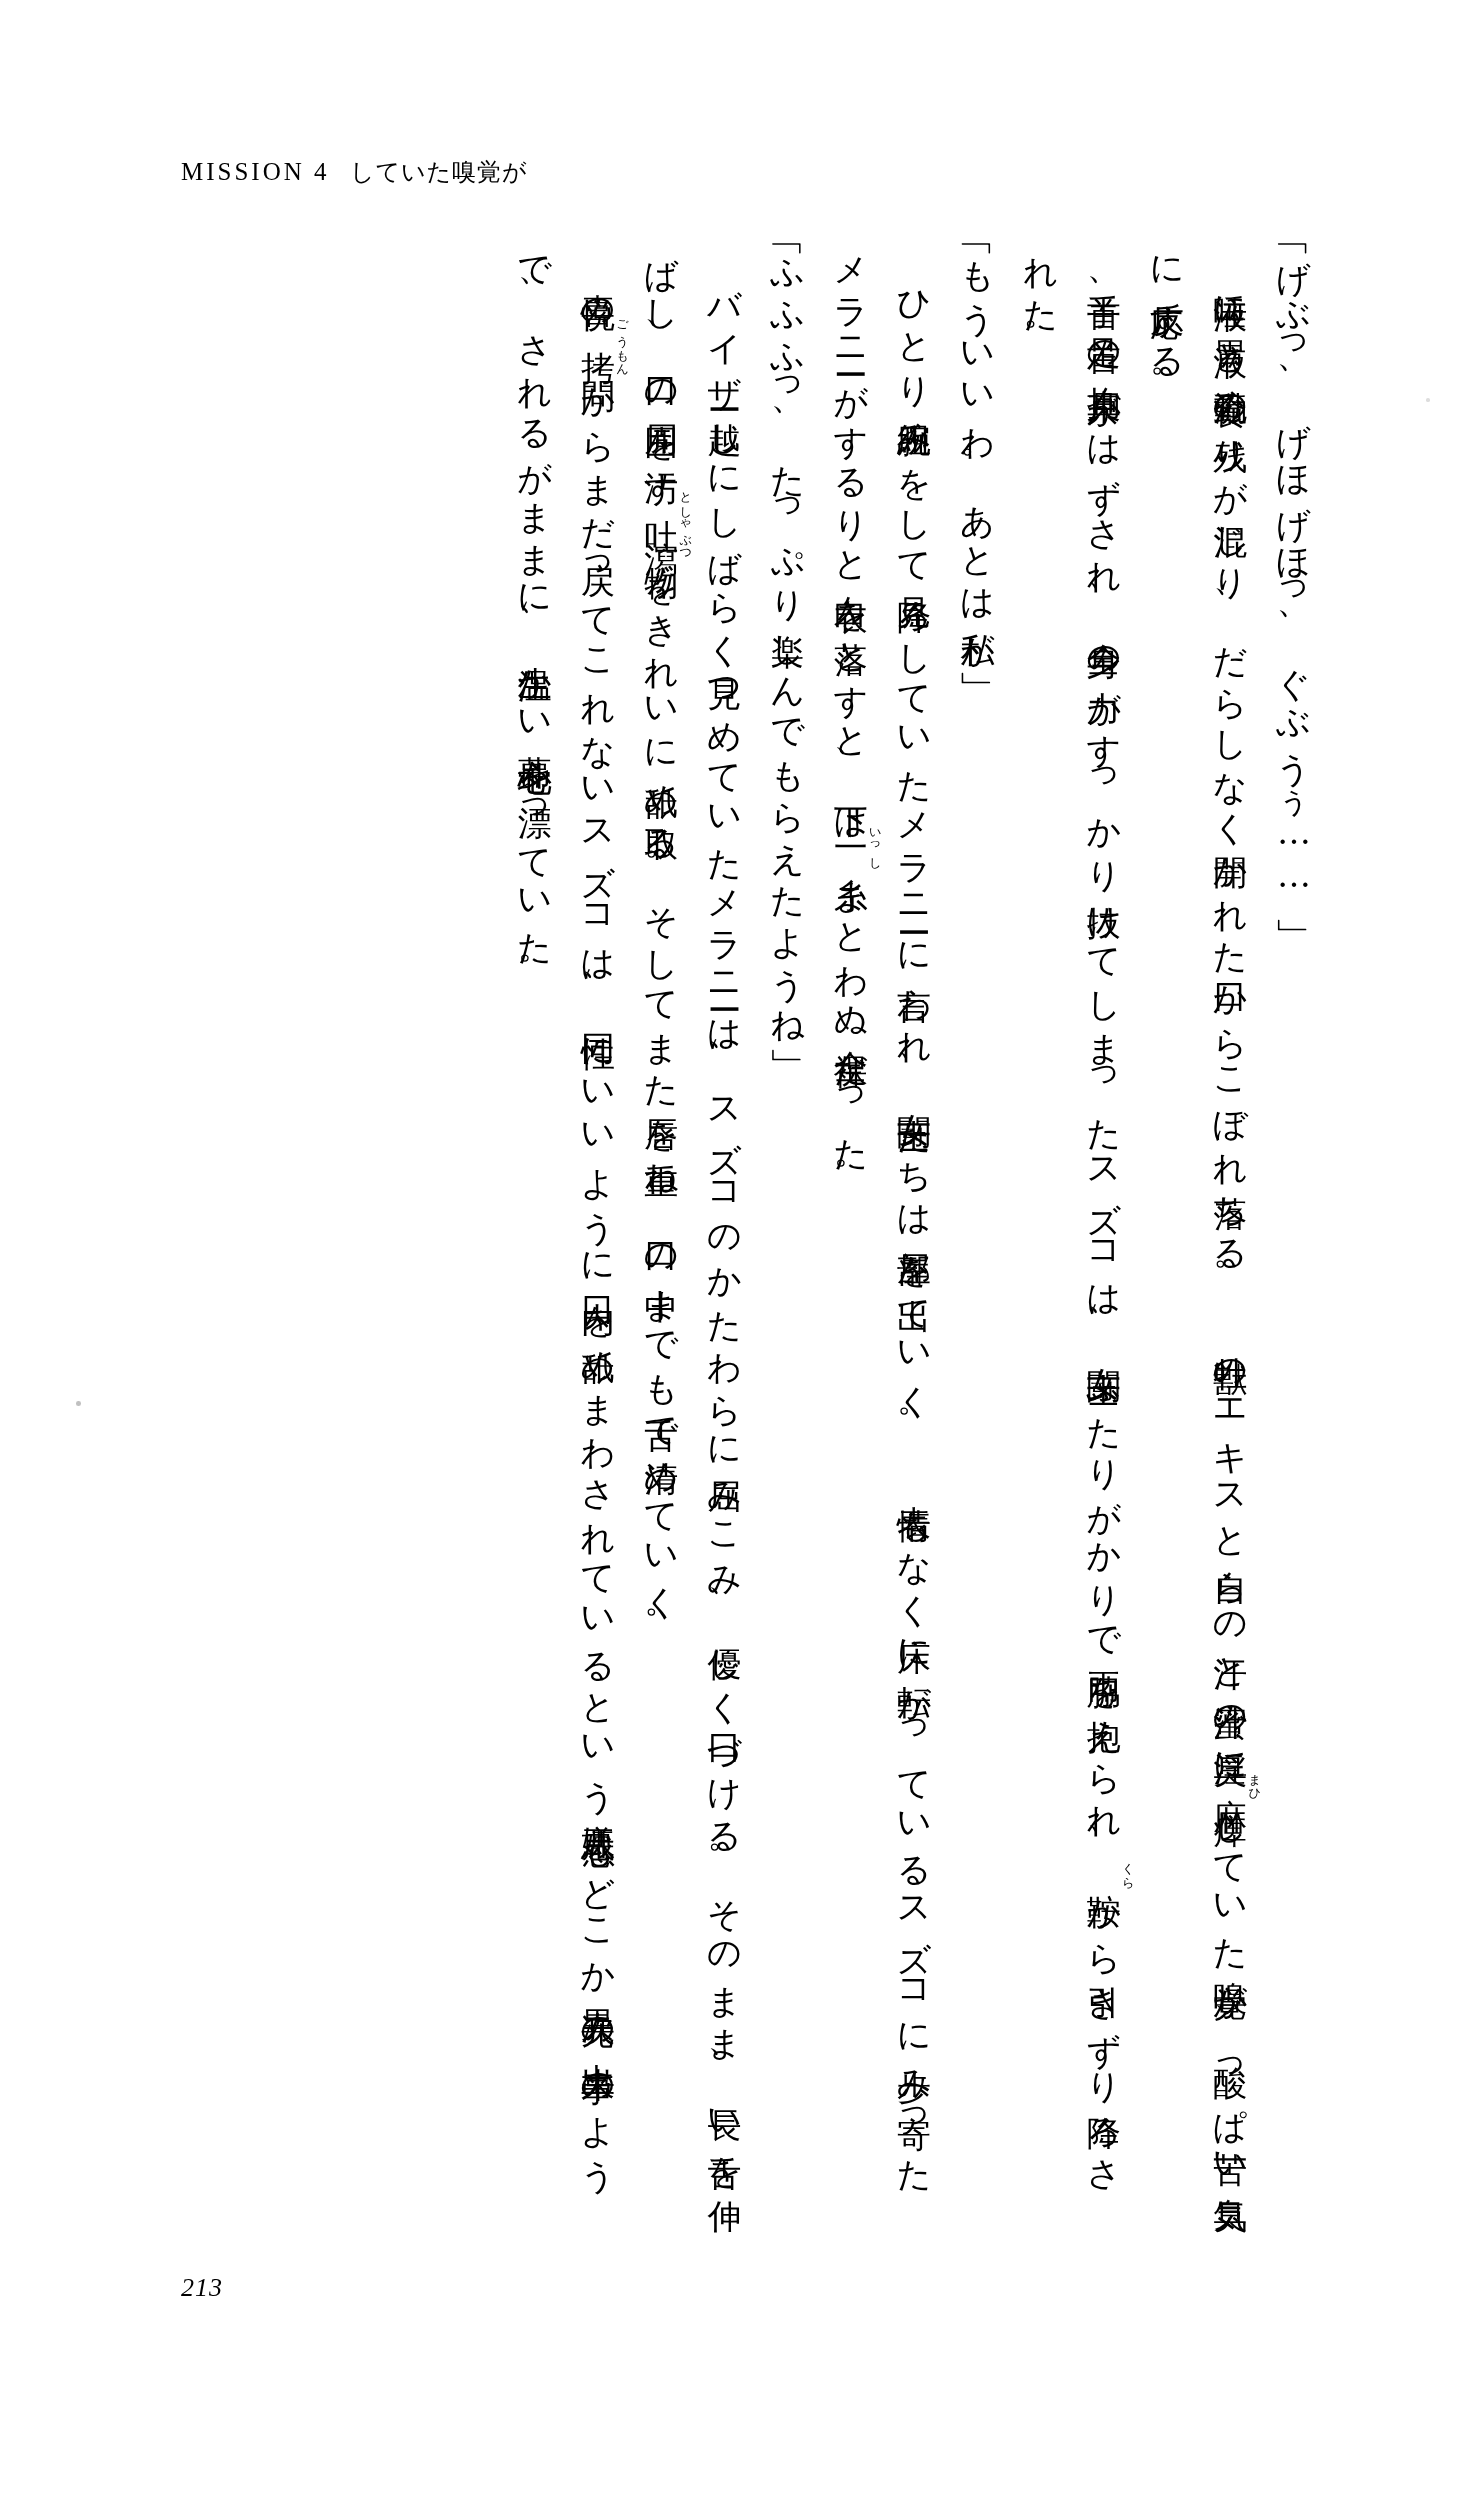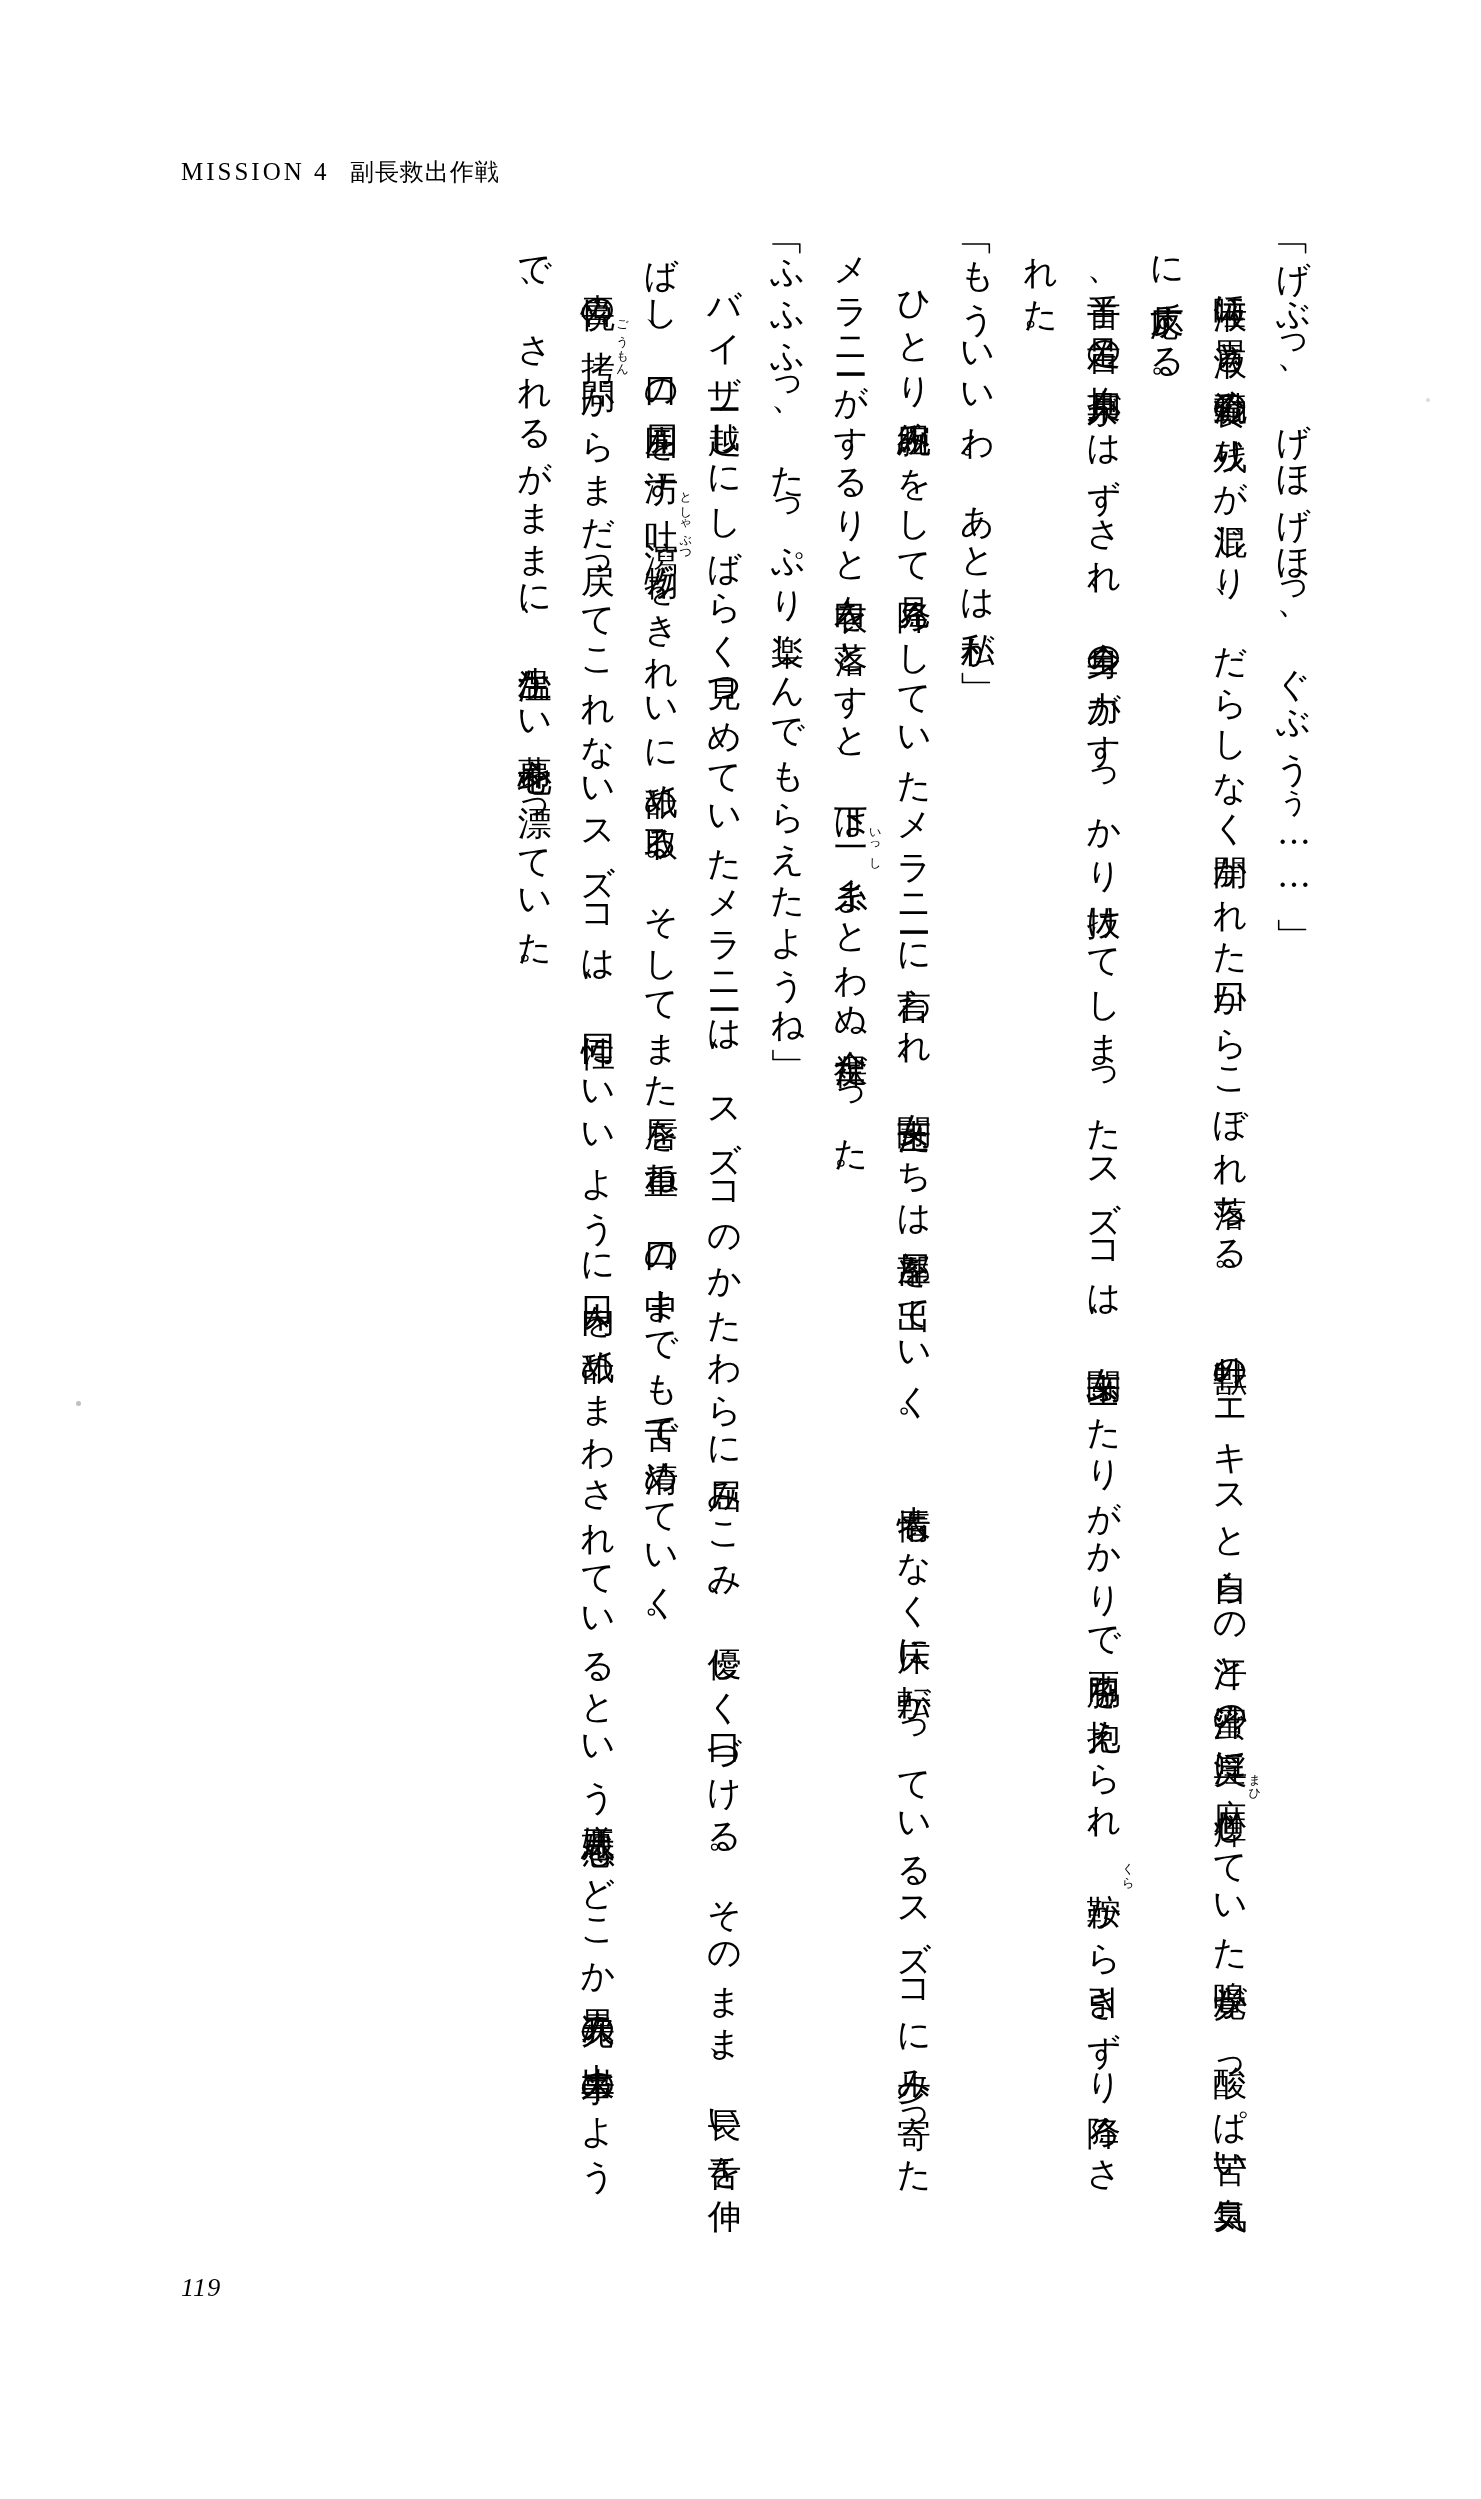--- a/index.html
+++ b/index.html
@@ -97,33 +97,33 @@
     border-radius: 50%;
     opacity: 0.55;
   }
 </style>
 </head>
 <body>
 
 <div class="page">
 
   <div class="running-head">
-    <span class="mission-label">MISSION 4</span><span class="mission-title">副長救出作戦</span>
+    <span class="mission-label">MISSION 4</span><span class="mission-title">していた嗅覚が</span>
   </div>
 
   <div class="body-text">
     <p>「げぶっ、げほげほっ、ぐぶうぅ……」</p>
     <p class="indent">唾液に胃液と流動食の残りが混じり、だらしなく開かれた口からこぼれ落ちる。　牡獣のエキスと自らの汗と蜜汁の淫臭に<ruby>麻痺<rt>まひ</rt></ruby>していた嗅覚が、酸っぱ苦い臭気に反応する。</p>
     <p class="indent">手首、足首の拘束具がはずされ、全身の力がすっかり抜けてしまったスズコは、女闘士ふたりがかりで両脇を抱えられ、<ruby>鞍<rt>くら</rt></ruby>から引きずり降ろされた。</p>
     <p>「もういいわ。あとは私が」</p>
     <p class="indent">ひとり腕組みをして見降ろしていたメラニーに言われ、女闘士たちは部屋を出ていく。　表情もなく床に転がっているスズコに歩み寄ったメラニーがするりと白衣を落とすと、下は<ruby>一糸<rt>いっし</rt></ruby>まとわぬ全裸だった。</p>
     <p>「ふふふっ、たっぷり楽しんでもらえたようね」</p>
     <p class="indent">バイザー越しにしばらく見つめていたメラニーは、スズコのかたわらに屈みこみ、優しく口づける。そのまま、長い舌を伸ばし、口の周囲を汚す<ruby>吐瀉<rt>としゃ</rt></ruby><ruby>物<rt>ぶつ</rt></ruby>をきれいに舐め取る。そしてまた唇を重ね、口の中までも舌で清めていく。</p>
     <p class="indent">喜悦の<ruby>拷問<rt>ごうもん</rt></ruby>からまだ戻ってこれないスズコは、同性にいいように口内を舐めまわされているという嫌悪感もどこか異次元の出来事のようで、されるがままに、生温かい夢心地を漂っていた。</p>
   </div>
 
-  <div class="folio">119</div>
+  <div class="folio">213</div>
 
   <div class="speck" style="left:76px; top:1401px; width:4.6px; height:4.6px;"></div>
   <div class="speck" style="left:1426px; top:398px; width:3.7px; height:3.7px; opacity:0.3;"></div>
 
 </div>
 
 
 </body></html>

